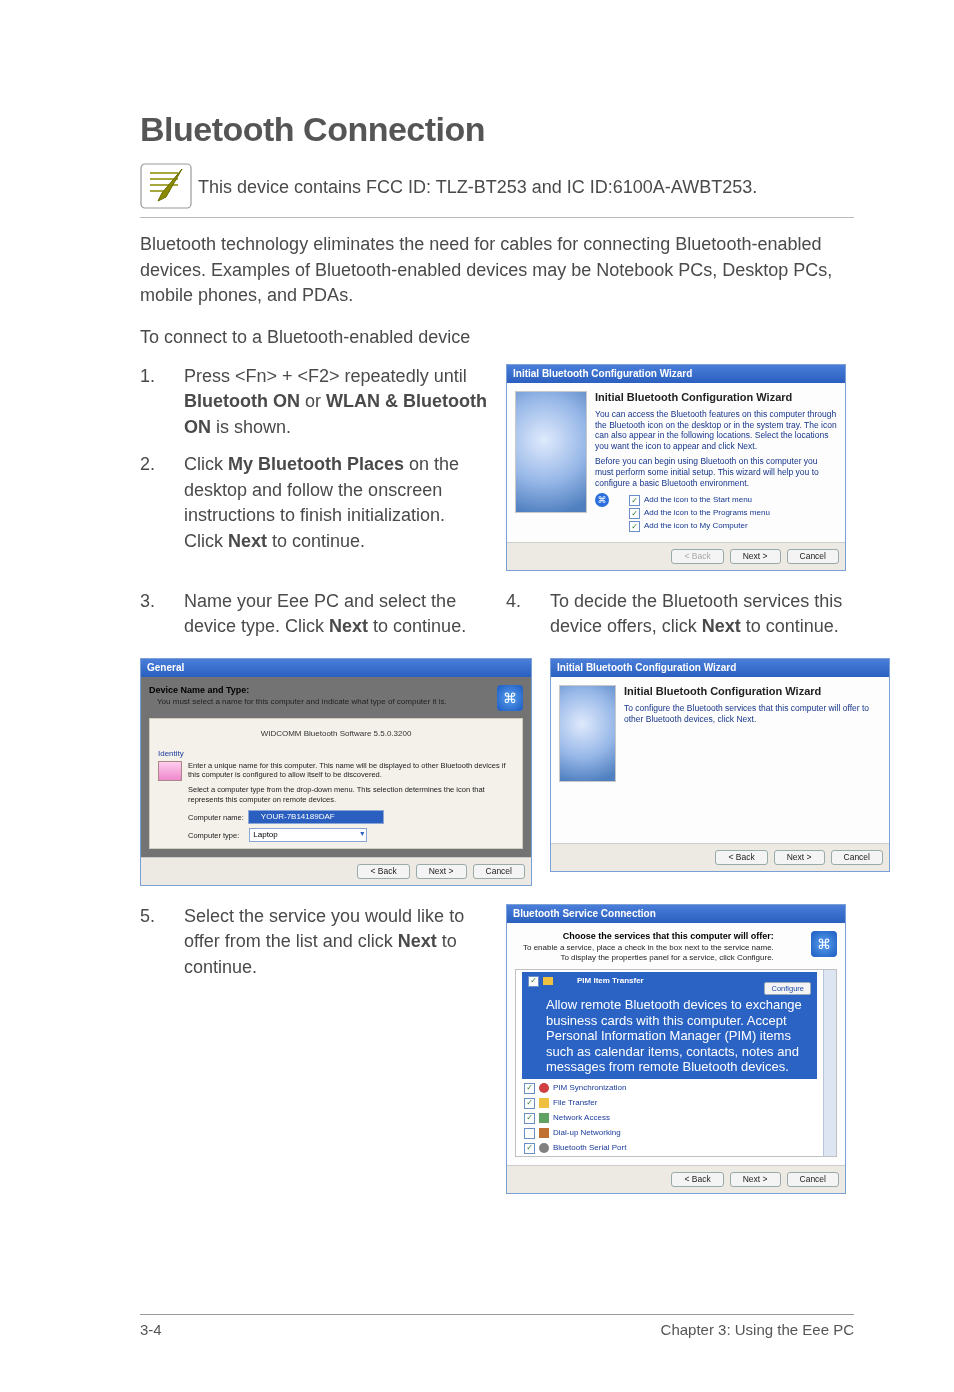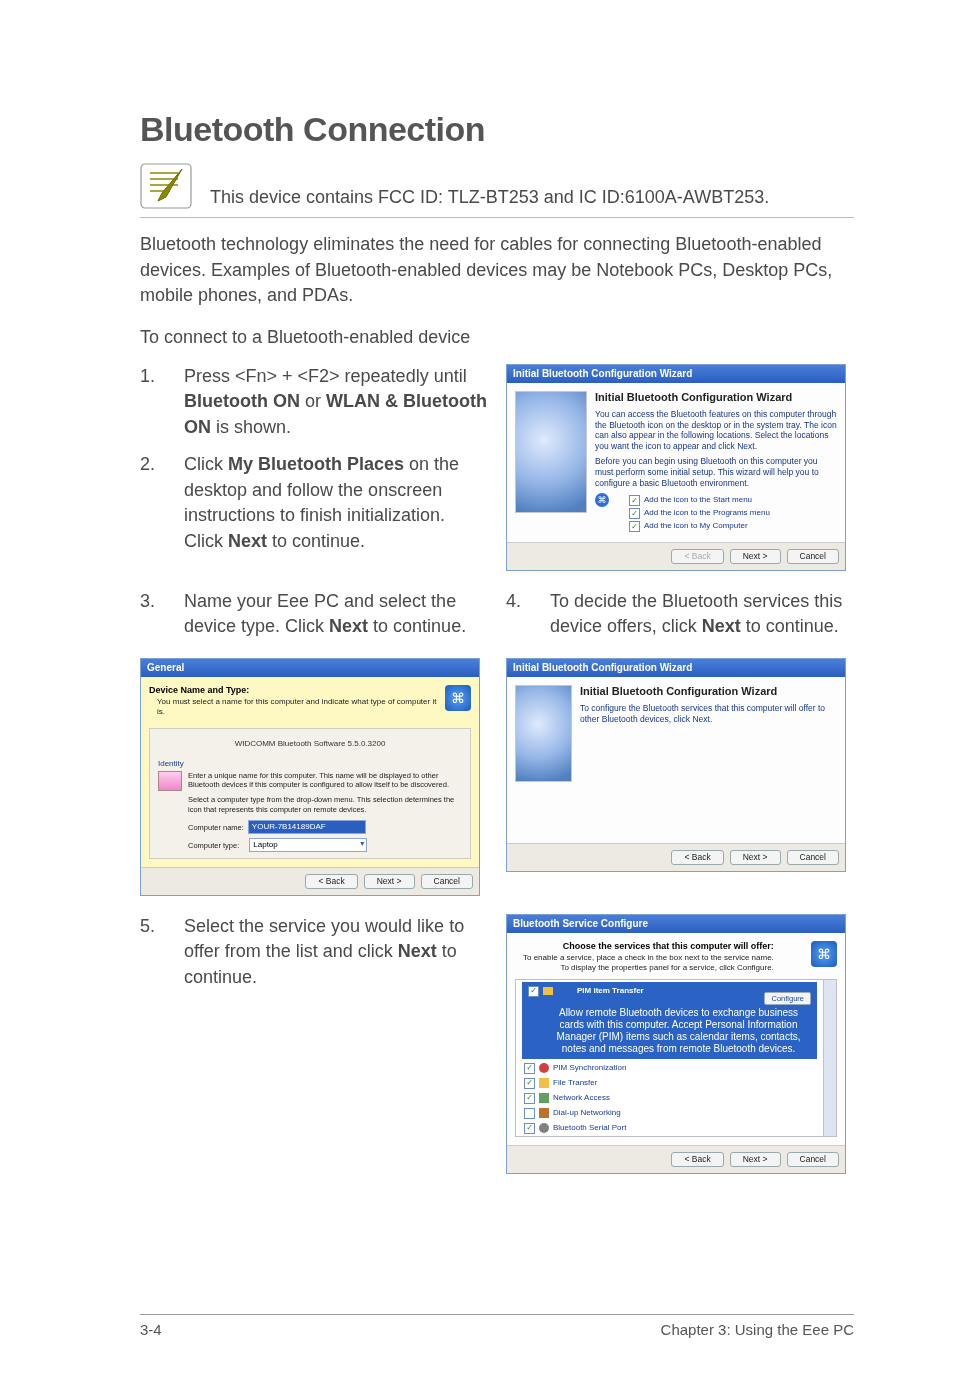--- a/index.html
+++ b/index.html
@@ -18,22 +18,22 @@
   }
   h1 {
     font-size: 34px;
     font-weight: 700;
     color: #555;
     margin: 0 0 14px 0;
     letter-spacing: -0.5px;
   }
   .note-row {
     display: flex;
-    gap: 18px;
-    align-items: flex-end;
+    gap: 6px;
+    align-items: center;
     padding-bottom: 8px;
     border-bottom: 1px solid #bbb;
     margin-bottom: 14px;
   }
   .note-icon {
     width: 52px;
     height: 46px;
     flex: 0 0 auto;
   }
   .note-text {
@@ -138,21 +138,21 @@
     color: #222;
   }
   .ss-btn.disabled { color: #aaa; }
   .ss3 .panel {
     background: #f3f1e9;
     border: 1px solid #d0ccc0;
     padding: 6px 8px;
   }
   .ss3 .fieldlabel { color: #1a3a9a; font-size: 8px; }
   .ss3 .textbox {
-    border: 1px solid #8aa7d8; background: #fff; padding: 1px 3px; font-size: 8px; color: #000;
+    border: 1px solid #8aa7d8; background: #fff; padding: 1px 12px; font-size: 8px; color: #000;
   }
   .ss3 .sel { background: #2a5fc0; color: #fff; }
   .ss3 .combo {
     border: 1px solid #8aa7d8; background: #fff; padding: 1px 3px; font-size: 8px; color: #000; position: relative;
   }
   .ss3 .combo::after {
     content: "▾"; position: absolute; right: 2px; top: 0; font-size: 8px; color: #2a5fc0;
   }
   .ss5 .svc-block {
     background: #2a63c4; color: #fff; padding: 4px 6px; font-size: 8px; margin: 2px 6px;
@@ -276,23 +276,23 @@
         <li>
           <span class="num">4.</span>
           <span><span>To decide the Bluetooth services this device offers, click </span><span class="bold">Next</span><span> to continue.</span></span>
         </li>
       </ol>
     </div>
   </div>
 
   <div class="two-col-row" style="margin-top:6px;">
     <div>
-      <div class="screenshot ss3" style="width:340px;">
+      <div class="screenshot ss3" style="width:392px;">
         <div class="titlebar">General</div>
-        <div style="padding:8px;background:#fef9c3;">
+        <div style="padding:8px;background:#737373;">
           <div style="display:flex;justify-content:space-between;">
             <div>
               <div style="font-weight:700;font-size:9px;color:#000;">Device Name and Type:</div>
               <div class="ss-p" style="color:#222;font-size:8px;margin-left:8px;">You must select a name for this computer and indicate what type of computer it is.</div>
             </div>
             <div class="bt-logo-corner">⌘</div>
           </div>
           <div class="panel" style="margin-top:6px;">
             <div style="text-align:center;font-size:8px;color:#333;padding:4px 0 10px;">WIDCOMM Bluetooth Software 5.5.0.3200</div>
             <div class="fieldlabel">Identity</div>
@@ -343,36 +343,36 @@
     <div>
       <ol class="steps">
         <li>
           <span class="num">5.</span>
           <span><span>Select the service you would like to offer from the list and click </span><span class="bold">Next</span><span> to continue.</span></span>
         </li>
       </ol>
     </div>
     <div>
       <div class="screenshot ss5" style="width:340px;">
-        <div class="titlebar">Bluetooth Service Configure</div>
+        <div class="titlebar">Bluetooth Service Connection</div>
         <div style="padding:8px;background:#fdfdfd;">
           <div style="display:flex;justify-content:space-between;text-align:right;">
             <div>
               <div style="font-weight:700;font-size:9px;color:#000;">Choose the services that this computer will offer:</div>
               <div style="font-size:8px;color:#222;margin-left:8px;">To enable a service, place a check in the box next to the service name.</div>
               <div style="font-size:8px;color:#222;margin-left:8px;">To display the properties panel for a service, click Configure.</div>
             </div>
             <div class="bt-logo-corner">⌘</div>
           </div>
           <div style="display:flex;margin-top:6px;border:1px solid #c0c0c0;">
             <div style="flex:1;background:#fff;">
               <div class="svc-block">
                 <span class="chkbox" style="margin-right:4px;">✓</span><span style="display:inline-block;width:10px;height:8px;background:#f0c040;vertical-align:middle;margin-right:4px;"></span><span class="svc-title">PIM Item Transfer</span>
                 <span class="cfg-btn">Configure</span>
-                <div style="clear:both;padding:2px 0 0 18px;font-size:10px;line-height:1.2;text-align:center;">Allow remote Bluetooth devices to exchange business cards with this computer. Accept Personal Information Manager (PIM) items such as calendar items, contacts, notes and messages from remote Bluetooth devices.</div>
+                <div style="clear:both;padding:2px 0 0 18px;font-size:13px;line-height:1.2;">Allow remote Bluetooth devices to exchange business cards with this computer. Accept Personal Information Manager (PIM) items such as calendar items, contacts, notes and messages from remote Bluetooth devices.</div>
               </div>
               <div class="svc-item">
                   <span class="chkbox">✓</span>
                   <span class="svc-icon" style="background:#d04040;border-radius:50%;"></span>
                   <span>PIM Synchronization</span>
                 </div>
               <div class="svc-item">
                   <span class="chkbox">✓</span>
                   <span class="svc-icon" style="background:#f0c040;"></span>
                   <span>File Transfer</span>

